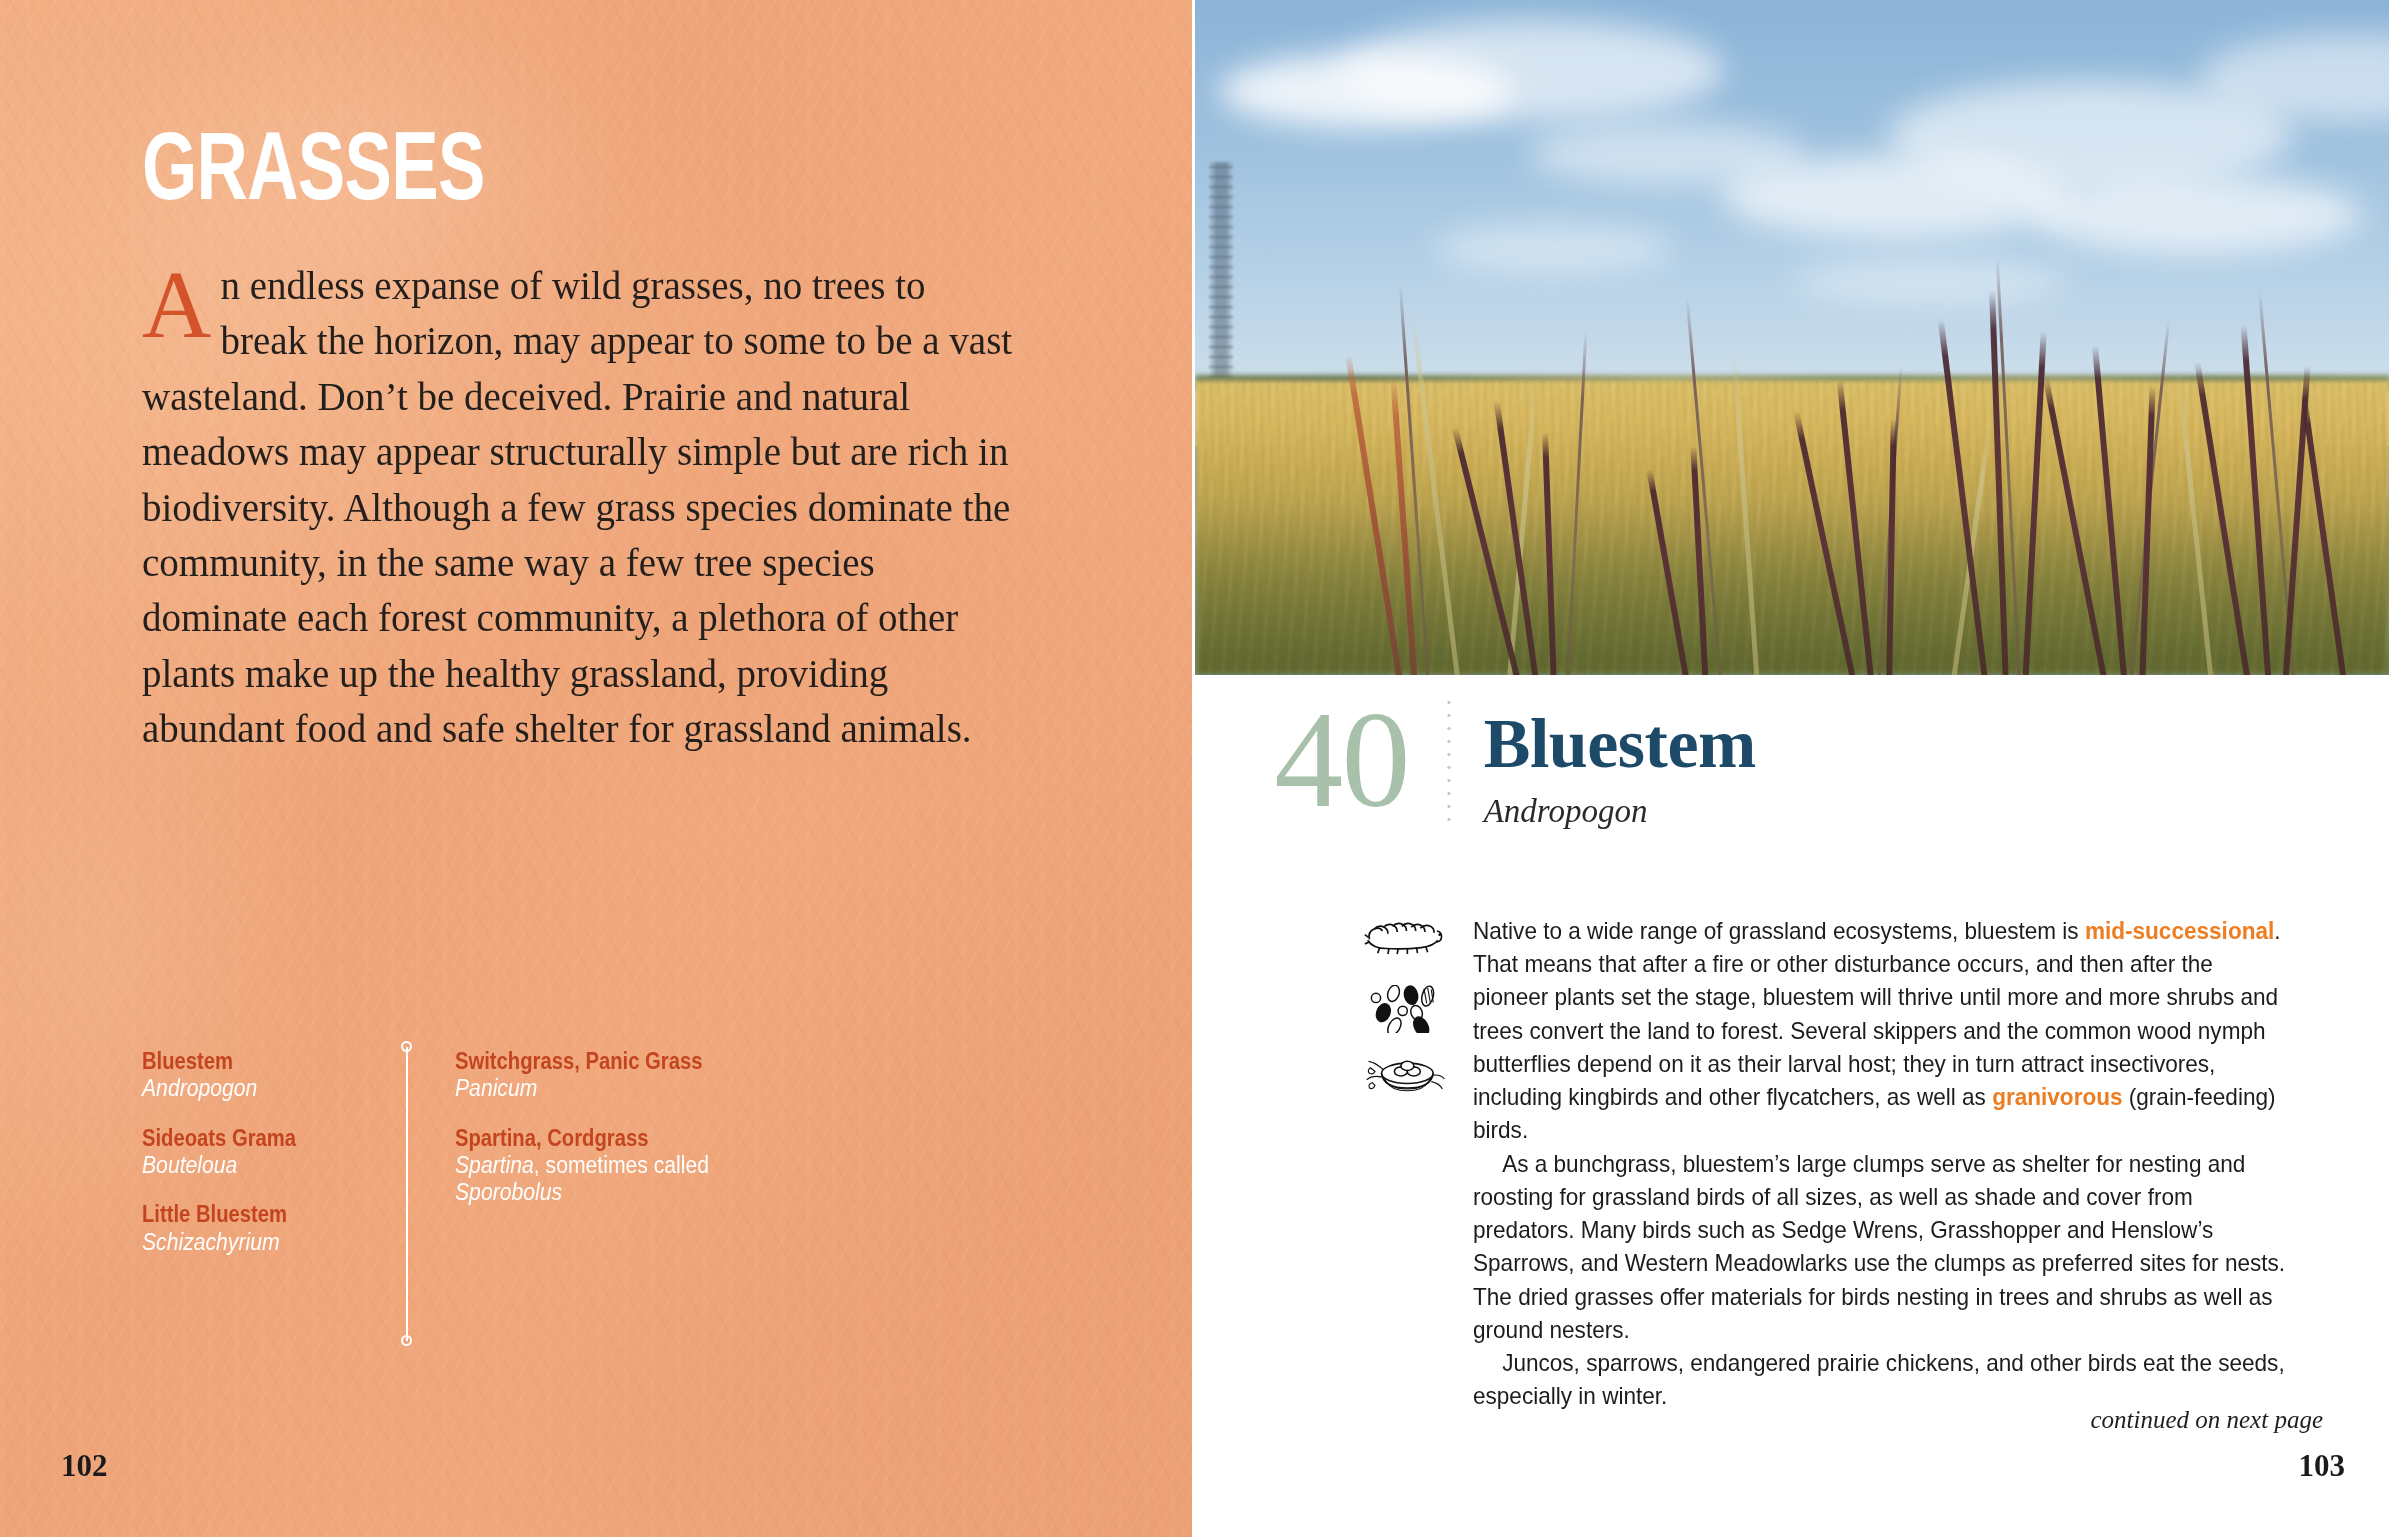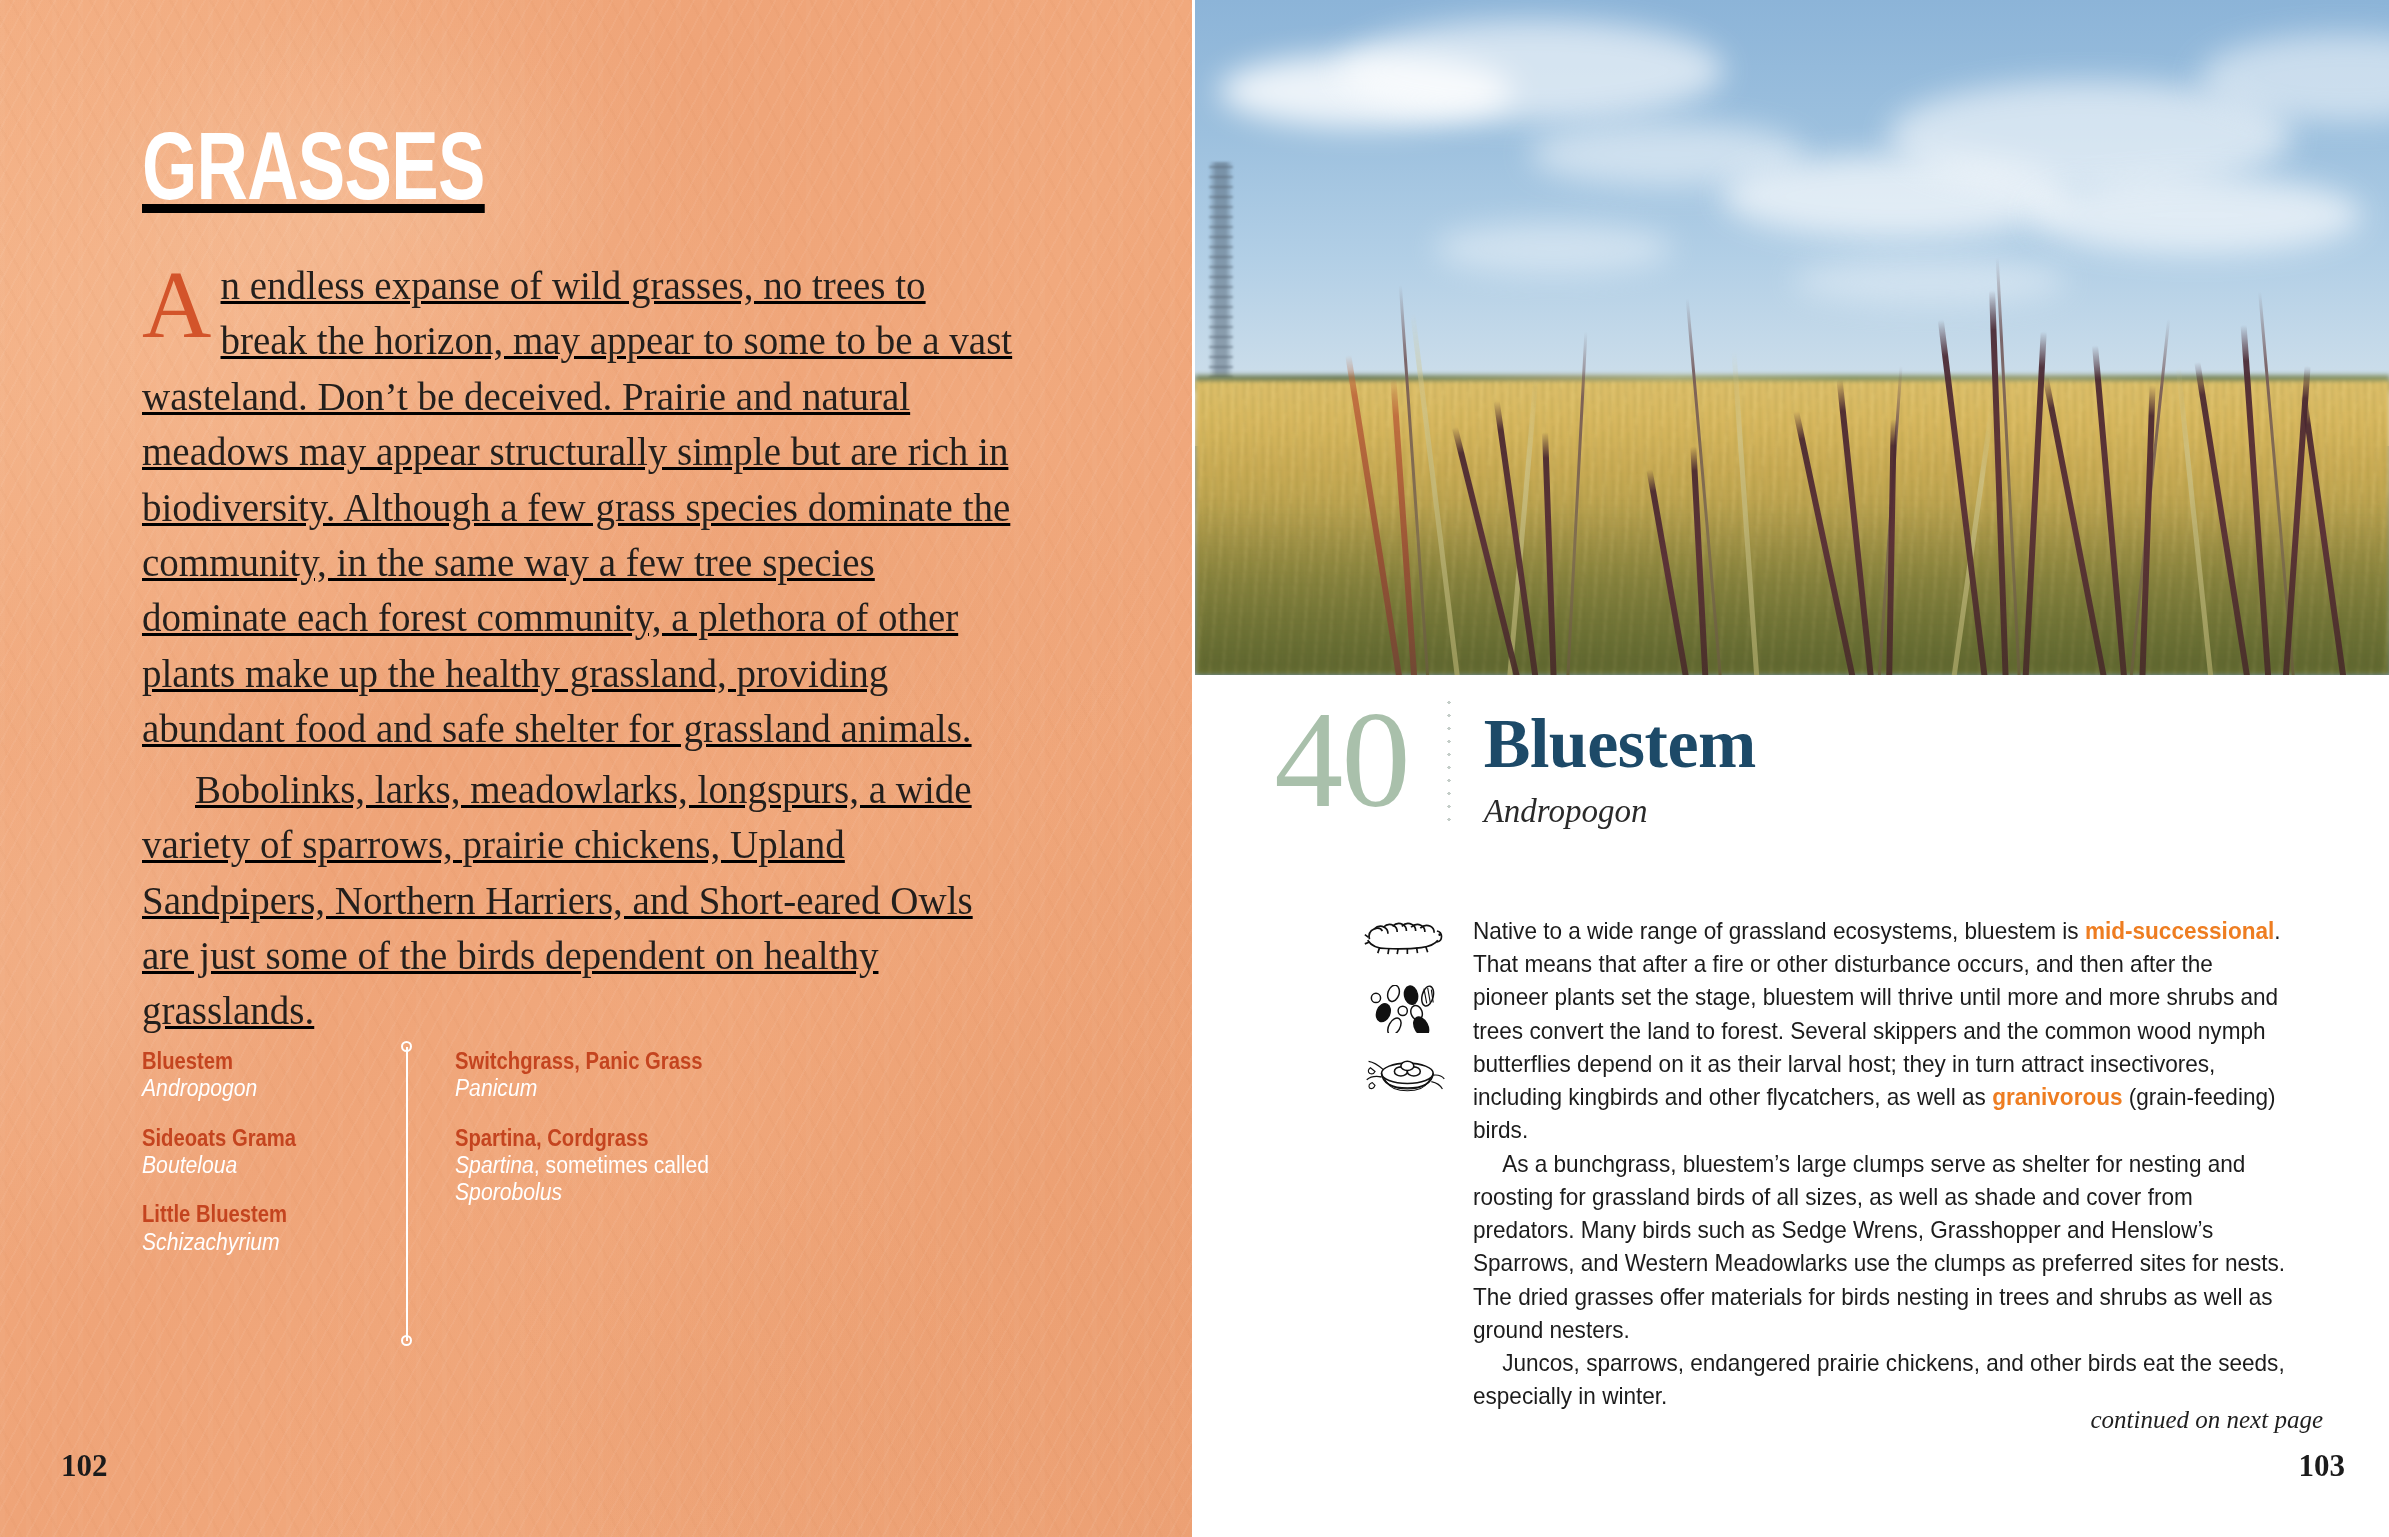--- a/index.html
+++ b/index.html
@@ -48,21 +48,20 @@
       radial-gradient(ellipse 551px 386px at 55% 92%, rgba(214,126,78,0.09), rgba(0,0,0,0) 72%);
     pointer-events: none;
   }
 
   .left-content {
     position: absolute;
     left: 142px;
     top: 0;
     width: 910px;
     z-index: 3;
-    text-decoration: underline;
   }
 
   .section-title {
     font-family: "Liberation Sans", sans-serif;
     font-weight: 700;
     font-size: 96px;
     letter-spacing: -0.9px;
     color: #ffffff;
     line-height: 1;
     margin: 0;
@@ -394,21 +393,20 @@
 
 <div class="spread">
 
   <div class="page-left">
 
     <div class="left-content">
       <h1 class="section-title">GRASSES</h1>
 
       <p class="intro"><span class="dropcap">A</span><span>n endless expanse of wild grasses, no trees to break the horizon, may appear to some to be a vast wasteland. Don’t be deceived. Prairie and natural meadows may appear structurally simple but are rich in biodiversity. Although a few grass species dominate the community, in the same way a few tree species dominate each forest community, a plethora of other plants make up the healthy grassland, providing abundant food and safe shelter for grassland animals.</span></p>
 
-      <p class="intro-p2">Bobolinks, larks, meadowlarks, longspurs, a wide variety of sparrows, prairie chickens, Upland Sandpipers, Northern Harriers, and Short-eared Owls are just some of the birds dependent on healthy grasslands.</p>
     </div>
 
     <div class="species-block">
       <div class="species-col">
         <div class="species-item">
           <div class="species-common">Bluestem</div>
           <div class="species-latin">Andropogon</div>
         </div>
         <div class="species-item">
           <div class="species-common">Sideoats Grama</div>

